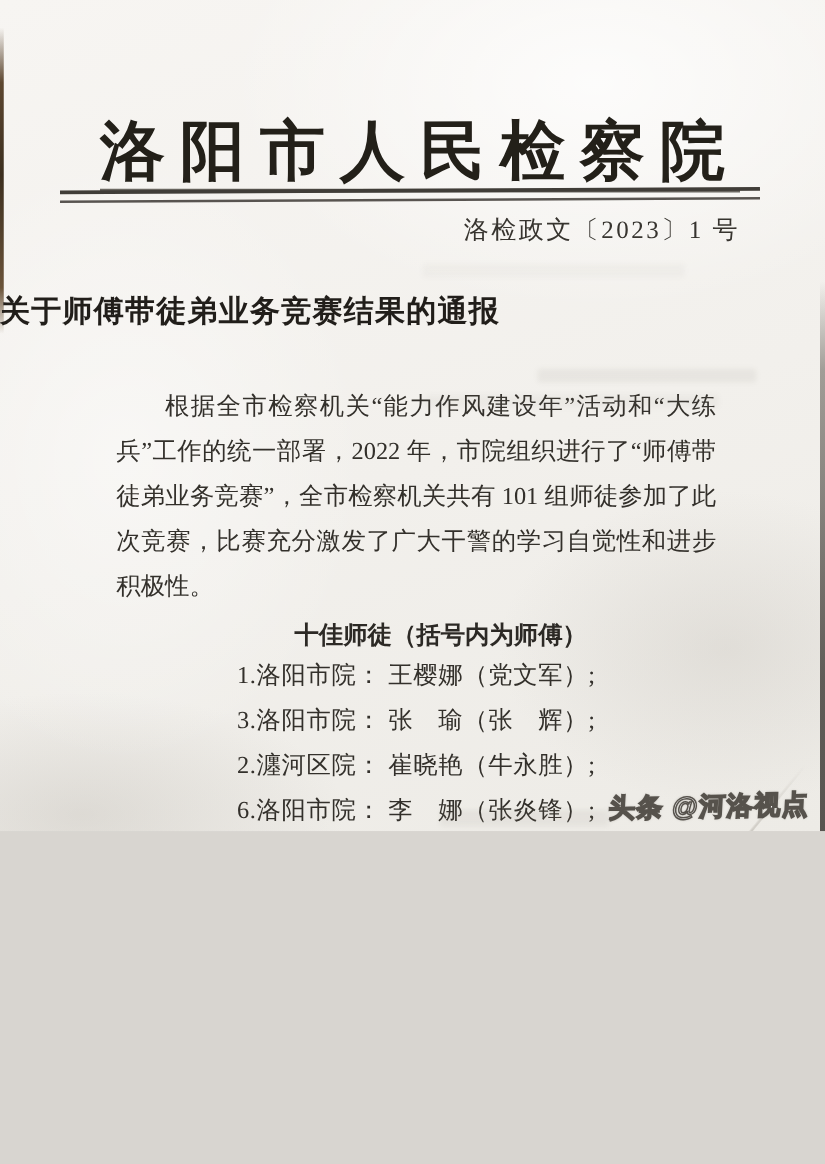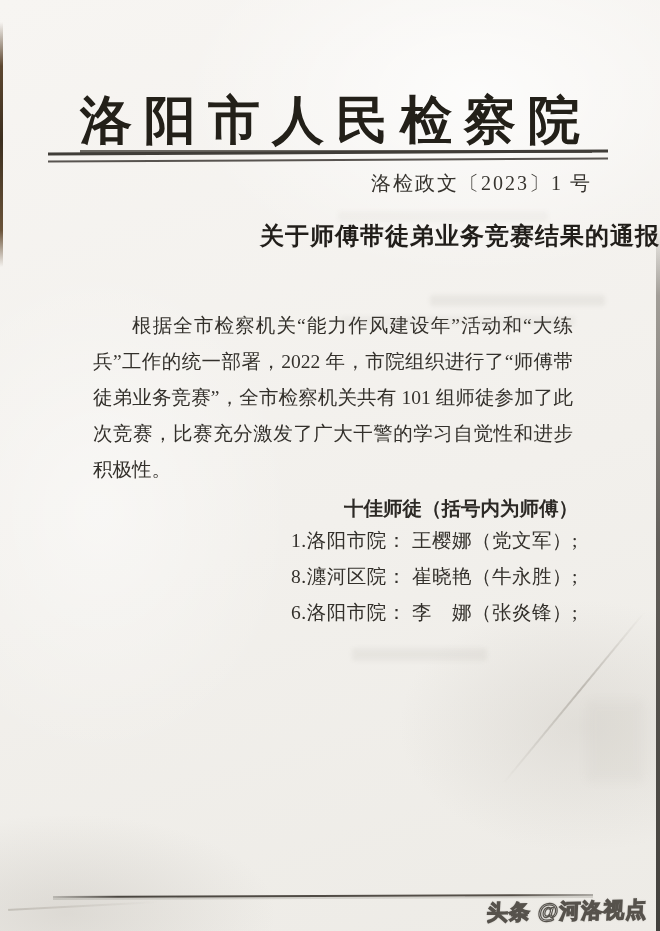--- a/index.html
+++ b/index.html
@@ -1,19 +1,19 @@
 <!DOCTYPE html>
 <html><head>
 <meta charset="utf-8">
 <style>
   html, body { margin: 0; padding: 0; background: #d8d5d0; }
   .photo {
     position: relative;
     width: 660px;
-    height: 931px;
+    height: 665px;
     margin: 0 auto;
     overflow: hidden;
     color: #2e2b27;
     font-family: "Liberation Serif", serif;
     background:
       radial-gradient(ellipse 420px 260px at 72% 10%, rgba(255,255,255,.75), rgba(255,255,255,0) 70%),
       radial-gradient(ellipse 300px 380px at 15% 55%, rgba(255,255,255,.45), rgba(255,255,255,0) 65%),
       radial-gradient(ellipse 260px 180px at 88% 78%, rgba(186,181,173,.28), rgba(186,181,173,0) 70%),
       radial-gradient(ellipse 300px 140px at 10% 98%, rgba(178,173,165,.30), rgba(178,173,165,0) 70%),
       linear-gradient(163deg, #f7f5f2 0%, #f2f0ec 55%, #edebe6 100%);
@@ -47,39 +47,39 @@
     transform: rotate(-0.3deg);
   }
   .doc-number {
     position: absolute; top: 170px; right: 68px;
     font-size: 20px; letter-spacing: 2px; color: #37342f;
     white-space: nowrap;
   }
 
   
   .doc-title {
-    position: absolute; top: 220px; left: 0; width: 660px;
-    text-align: right; font-size: 24px; font-weight: bold;
+    position: absolute; top: 233px; left: 0; width: 660px;
+    text-align: left; font-size: 24px; font-weight: bold;
     letter-spacing: 1px; color: #211e1a; white-space: nowrap;
   }
 
   
   .doc-body {
     position: absolute; top: 303px; left: 88px; width: 490px;
     font-size: 19.5px; line-height: 36px; color: #33302b;
     text-align: justify;
   }
   .doc-body p { margin: 5px; text-indent: 2em; }
   .salutation { text-indent: 0; }
   .list-heading {
     font-family: "Liberation Sans", sans-serif;
     font-weight: bold; font-size: 19.5px; line-height: 30px;
-    margin-left: 2em; color: #2c2925; text-align: right;
+    margin-left: 2em; color: #2c2925; text-align: center;
   }
-  .winner { line-height: 36px; text-align: right; letter-spacing: .5px; }
+  .winner { line-height: 36px; text-align: center; letter-spacing: .5px; }
 
   
   .bleed { position: absolute; background: #8d897f; filter: blur(2px); border-radius: 2px; }
   .bleed.b1 { left: 430px; top: 295px; width: 175px; height: 11px; opacity: .10; }
   .bleed.b2 { left: 340px; top: 316px; width: 235px; height: 10px; opacity: .07; }
   .bleed.b3 { left: 338px; top: 211px; width: 210px; height: 11px; opacity: .05; }
   .bleed.b4 { left: 352px; top: 648px; width: 135px; height: 13px; opacity: .09; }
   .bleed.b5 { left: 586px; top: 700px; width: 58px; height: 82px; opacity: .05; filter: blur(5px); }
 
   
@@ -129,21 +129,22 @@
   <div class="double-rule"></div>
 
   <div class="doc-number">洛检政文〔2023〕1 号</div>
 
   <div class="doc-title">关于师傅带徒弟业务竞赛结果的通报</div>
 
   <div class="doc-body">
     <p>根据全市检察机关“能力作风建设年”活动和“大练兵”工作的统一部署，2022 年，市院组织进行了“师傅带徒弟业务竞赛”，全市检察机关共有 101 组师徒参加了此次竞赛，比赛充分激发了广大干警的学习自觉性和进步积极性。</p>
     <div class="list-heading">十佳师徒（括号内为师傅）</div>
     <div class="winner">1.洛阳市院： 王樱娜（党文军）;</div>
-    <div class="winner">8.瀍河区院： 崔晓艳（牛永胜）;</div>
+    <div class="winner">3.洛阳市院： 张　瑜（张　辉）;</div>
+    <div class="winner">2.瀍河区院： 崔晓艳（牛永胜）;</div>
     <div class="winner">6.洛阳市院： 李　娜（张炎锋）;</div>
   </div>
 
   <div class="bleed b1"></div>
   <div class="bleed b2"></div>
   <div class="bleed b3"></div>
   <div class="bleed b4"></div>
   <div class="bleed b5"></div>
 
   <div class="crease1"></div>

